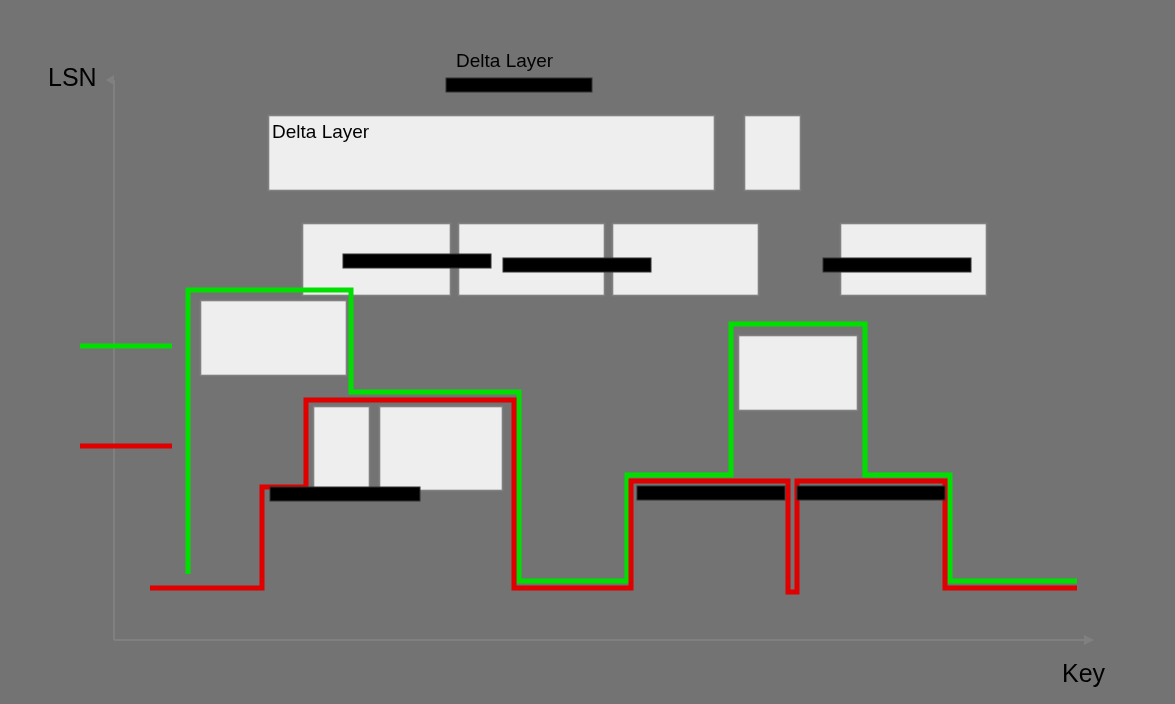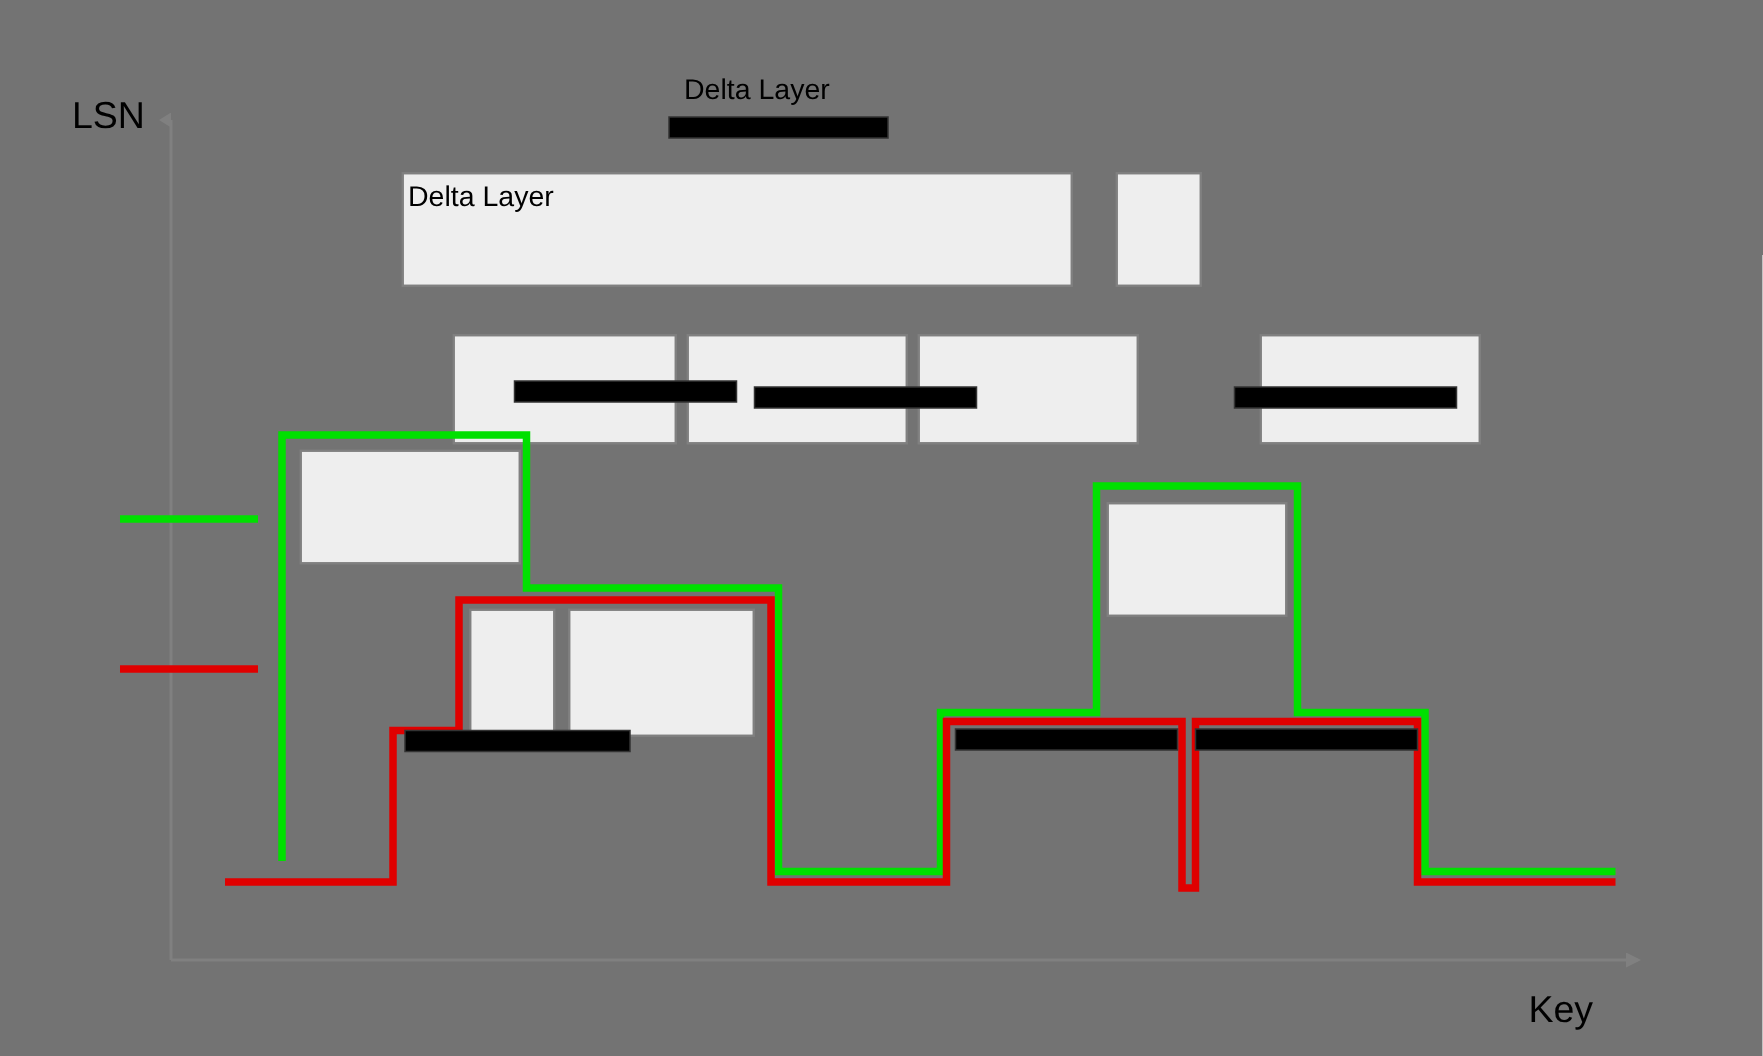--- a/index.html
+++ b/index.html
@@ -24,21 +24,21 @@
     width: 1175px;
     height: 704px;
   }
   .axis-label {
     position: absolute;
     font-size: 25px;
     color: #000000;
     white-space: nowrap;
   }
   #lsn-label { left: 48px; top: 63px; }
-  #key-label { left: 1019px; top: 659px; }
+  #key-label { left: 1062px; top: 659px; }
 
   .node-label {
     position: absolute;
     font-size: 19px;
     color: #000000;
     white-space: nowrap;
   }
   #image-layer-label { left: 456px; top: 50px; }
   #delta-layer-label { left: 272px; top: 121px; }
 </style>

